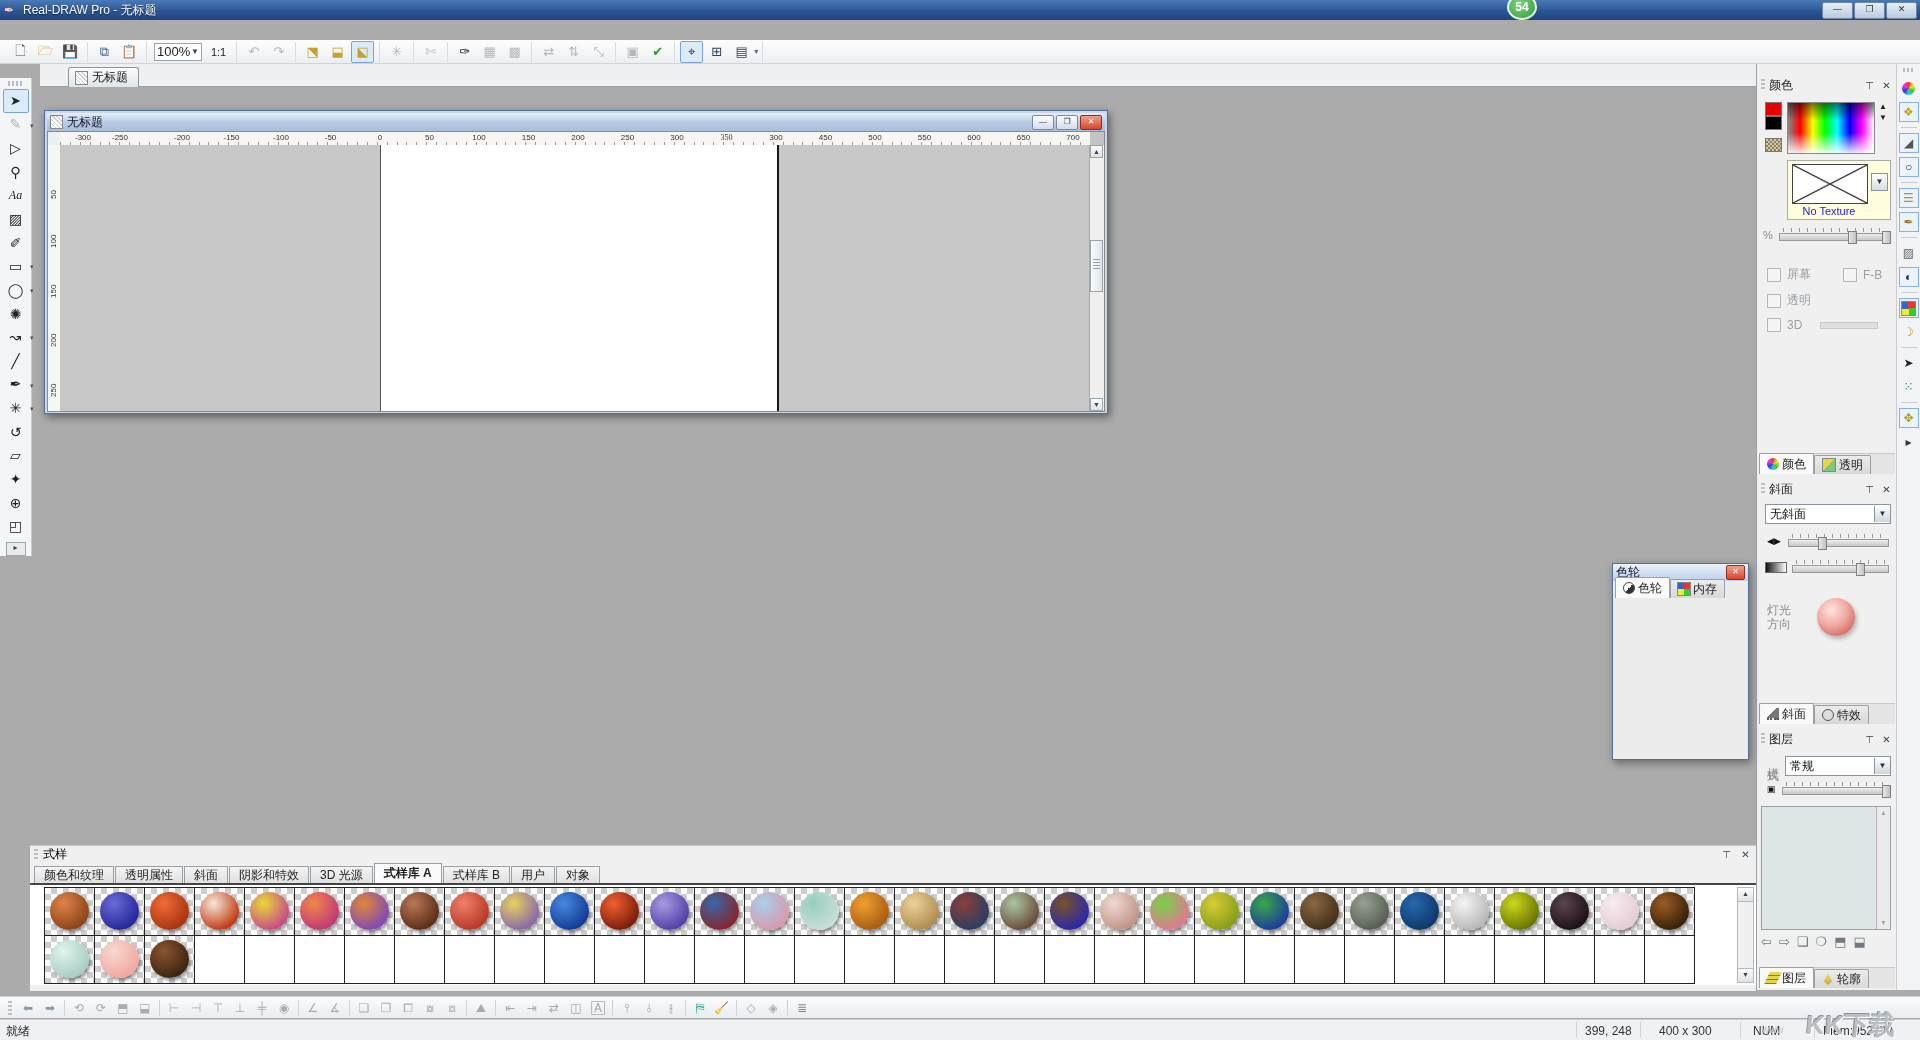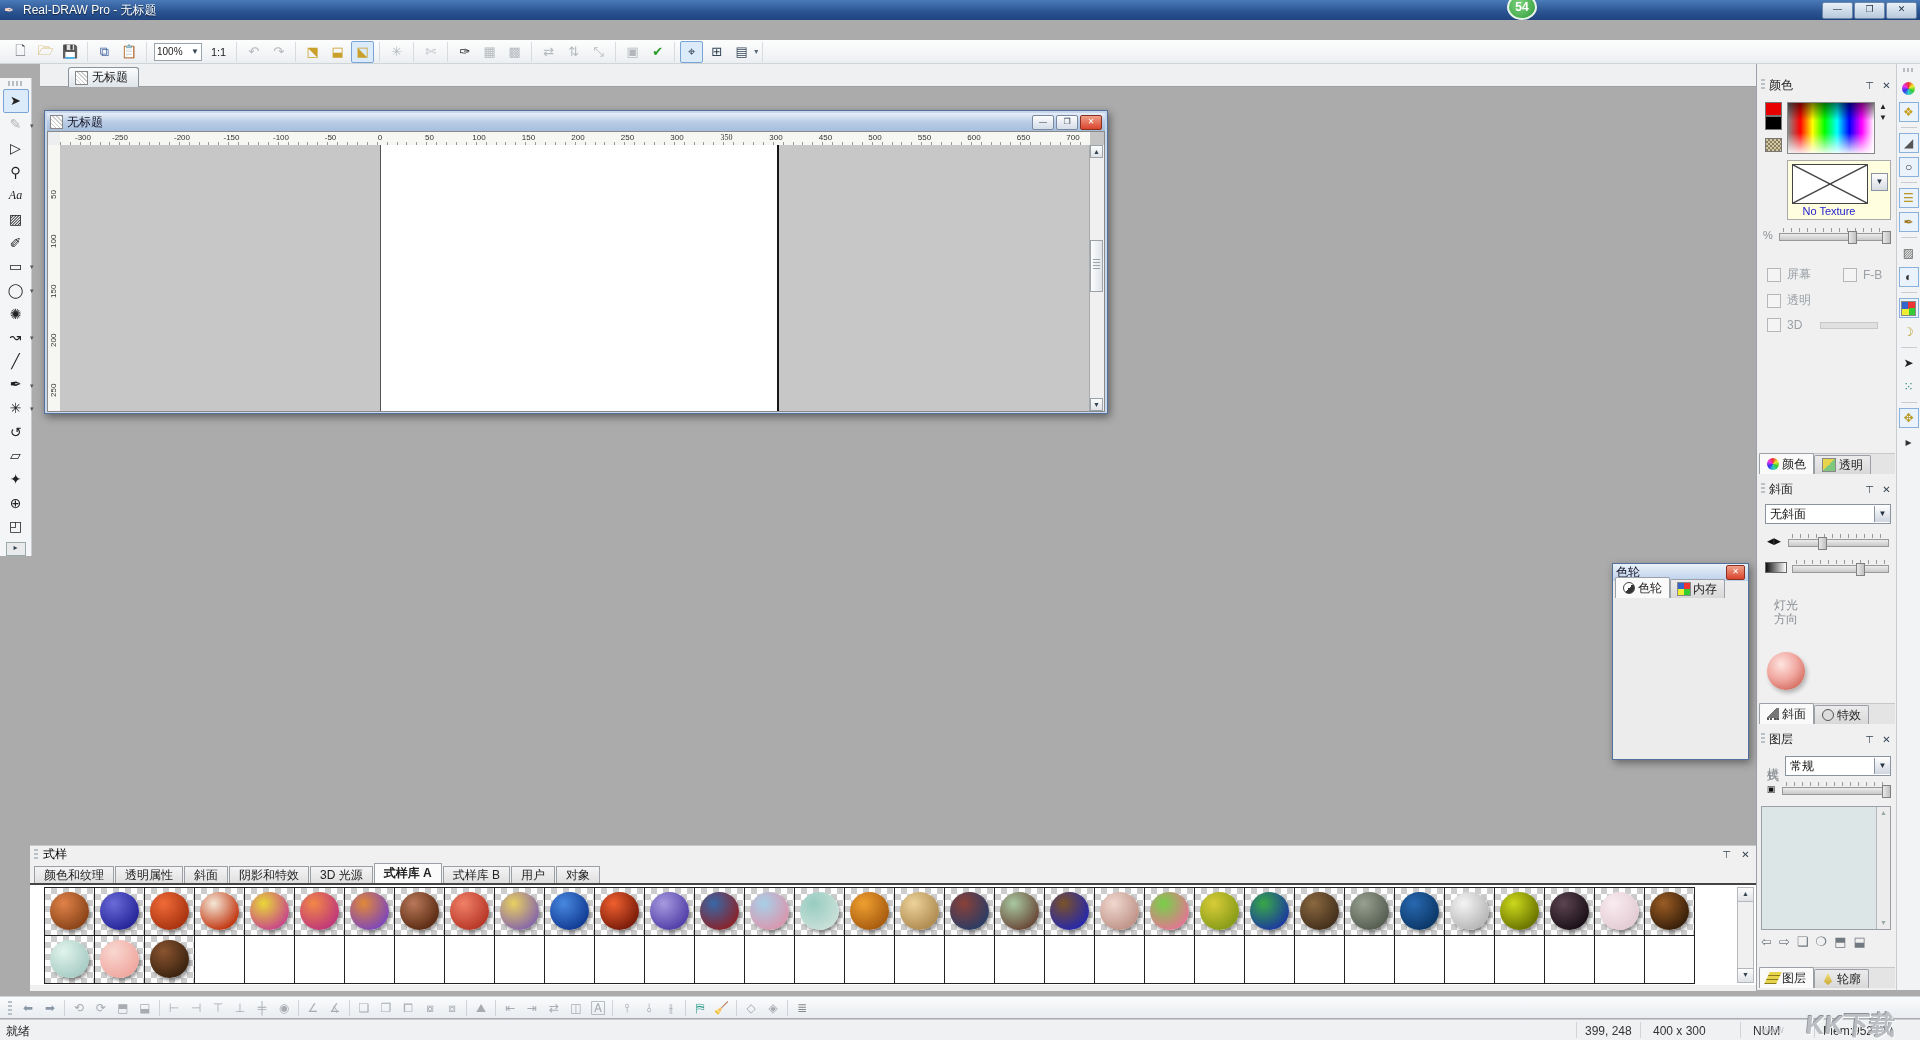--- a/index.html
+++ b/index.html
@@ -27,21 +27,21 @@
   .menuitem{padding:2px 9px;color:#222;}
   
   .toolbar{position:absolute;left:0;top:40px;width:1920px;height:24px;
     background:linear-gradient(#fdfdfd,#eceff2);border-bottom:1px solid #cfd4d8;
     display:flex;align-items:center;padding-left:8px;box-sizing:border-box;}
   .tgroup{display:flex;align-items:center;margin-right:4px;padding-right:4px;border-right:1px solid #d8dce0;height:20px;}
   .tbtn{width:21px;height:20px;display:flex;align-items:center;justify-content:center;font-size:13px;margin:0 1px;border:1px solid transparent;border-radius:2px;}
   .tbtn.boxed{border-color:#7aa4d4;background:#dcebfa;}
   .tbtn.disabled{color:#b4b8bc !important;}
   .zoomcombo{display:flex;align-items:center;border:1px solid #9aa4ac;background:#fff;height:16px;padding:0 2px;margin:0 3px;}
-  .zoomcombo .zv{width:34px;font-size:10px;color:#222;}
+  .zoomcombo .zv{width:34px;font-size:13px;color:#222;}
   .zoomcombo .za{font-size:8px;color:#345;}
   .ratio{margin:0 6px;font-size:11px;color:#222;}
   
   .workspace{position:absolute;left:0;top:64px;width:1756px;height:926px;background:#ababab;overflow:hidden;}
   .tabstrip{position:absolute;left:40px;top:0;width:1716px;height:22px;background:#eef0f2;border-bottom:1px solid #9aa0a6;}
   .doctab{position:absolute;left:28px;top:3px;height:19px;padding:0 10px 0 6px;background:linear-gradient(#fbfcfd,#dfe5ea);
     border:1px solid #8a949c;border-bottom:none;border-radius:3px 3px 0 0;display:flex;align-items:center;gap:4px;font-size:12px;color:#111;}
   .doctab .pgicon{width:11px;height:12px;background:#fff;border:1px solid #888;
     background-image:repeating-linear-gradient(45deg,#ccc 0 1px,transparent 1px 3px);}
   
@@ -130,21 +130,21 @@
   .clabel{color:#9aa0a6;font-size:12px;}
   .dslider{width:56px;height:5px;background:#e0e0e0;border:1px solid #c8c8c8;}
   
   .combo{height:18px;background:#fff;border:1px solid #8a94a0;display:flex;align-items:center;font-size:12px;color:#111;}
   .combo .cval{flex:1;padding:0 4px;}
   .combo .carr{width:15px;height:16px;background:linear-gradient(#fdfdfd,#cfd6e0);border-left:1px solid #8a94a0;
     font-size:8px;line-height:15px;text-align:center;color:#234;}
   .srow{position:absolute;display:flex;align-items:center;gap:5px;left:6px;width:124px;}
   .sicon{font-size:9px;color:#111;width:18px;text-align:center;}
   .gradicon{width:20px;height:9px;background:linear-gradient(90deg,#111,#fff);border:1px solid #666;}
-  .lightrow{position:absolute;left:8px;top:118px;display:flex;gap:26px;align-items:center;flex-direction:column;}
+  .lightrow{position:absolute;left:8px;top:118px;display:flex;gap:26px;align-items:center;}
   .lightlabel{color:#8a8f94;font-size:12px;line-height:14px;}
   .sphere{width:38px;height:38px;border-radius:50%;background:radial-gradient(circle at 38% 32%,#ffe4e0,#f0a8a0 45%,#d87468 75%,#b85448);box-shadow:2px 3px 4px rgba(0,0,0,.25);}
   
   .modelabel{position:absolute;left:6px;top:28px;width:14px;color:#8a8f94;font-size:12px;line-height:13px;}
   .layerlist{position:absolute;left:2px;top:76px;width:130px;height:124px;background:#dce6e6;border:1px solid #9aa0a6;box-sizing:border-box;}
   .llscroll{position:absolute;right:0;top:0;bottom:0;width:13px;background:#ececec;border-left:1px solid #b4b8bc;}
   .llscroll .sarr{height:12px;font-size:7px;text-align:center;line-height:11px;color:#9aa;}
   .llscroll .sarr.dn{position:absolute;bottom:0;width:100%;}
   .lbtns{position:absolute;left:2px;top:204px;display:flex;gap:7px;align-items:center;}
   .lbtn{font-size:13px;color:#707880;}
@@ -775,20 +775,20 @@
       <span class="bsep"></span>
       <span class="bico" style="color: rgb(168, 172, 176);">◇</span>
       <span class="bico" style="color: rgb(168, 172, 176);">◈</span>
       <span class="bsep"></span>
       <span class="bico" style="color: rgb(136, 136, 136);">≣</span>
     </div>
 
   <div class="statusbar">
     <span class="ready">就绪</span>
     <span class="sfield" style="left:1576px;width:96px;">399, 248</span>
-    <span class="sfield" style="left:1640px;width:100px;padding-left:12px;">400 x 300</span>
+    <span class="sfield" style="left:1640px;width:100px;padding-left:18px;">400 x 300</span>
     <span class="sfield" style="left:1740px;width:60px;padding-left:12px;">NUM</span>
     <span class="sfield" style="left:1814px;width:106px;">Mem:952240 KB</span>
   </div>
 
   <div class="watermark">KK下载</div>
   <div class="watermark2">www</div>
 </div>
 
 </body></html>

